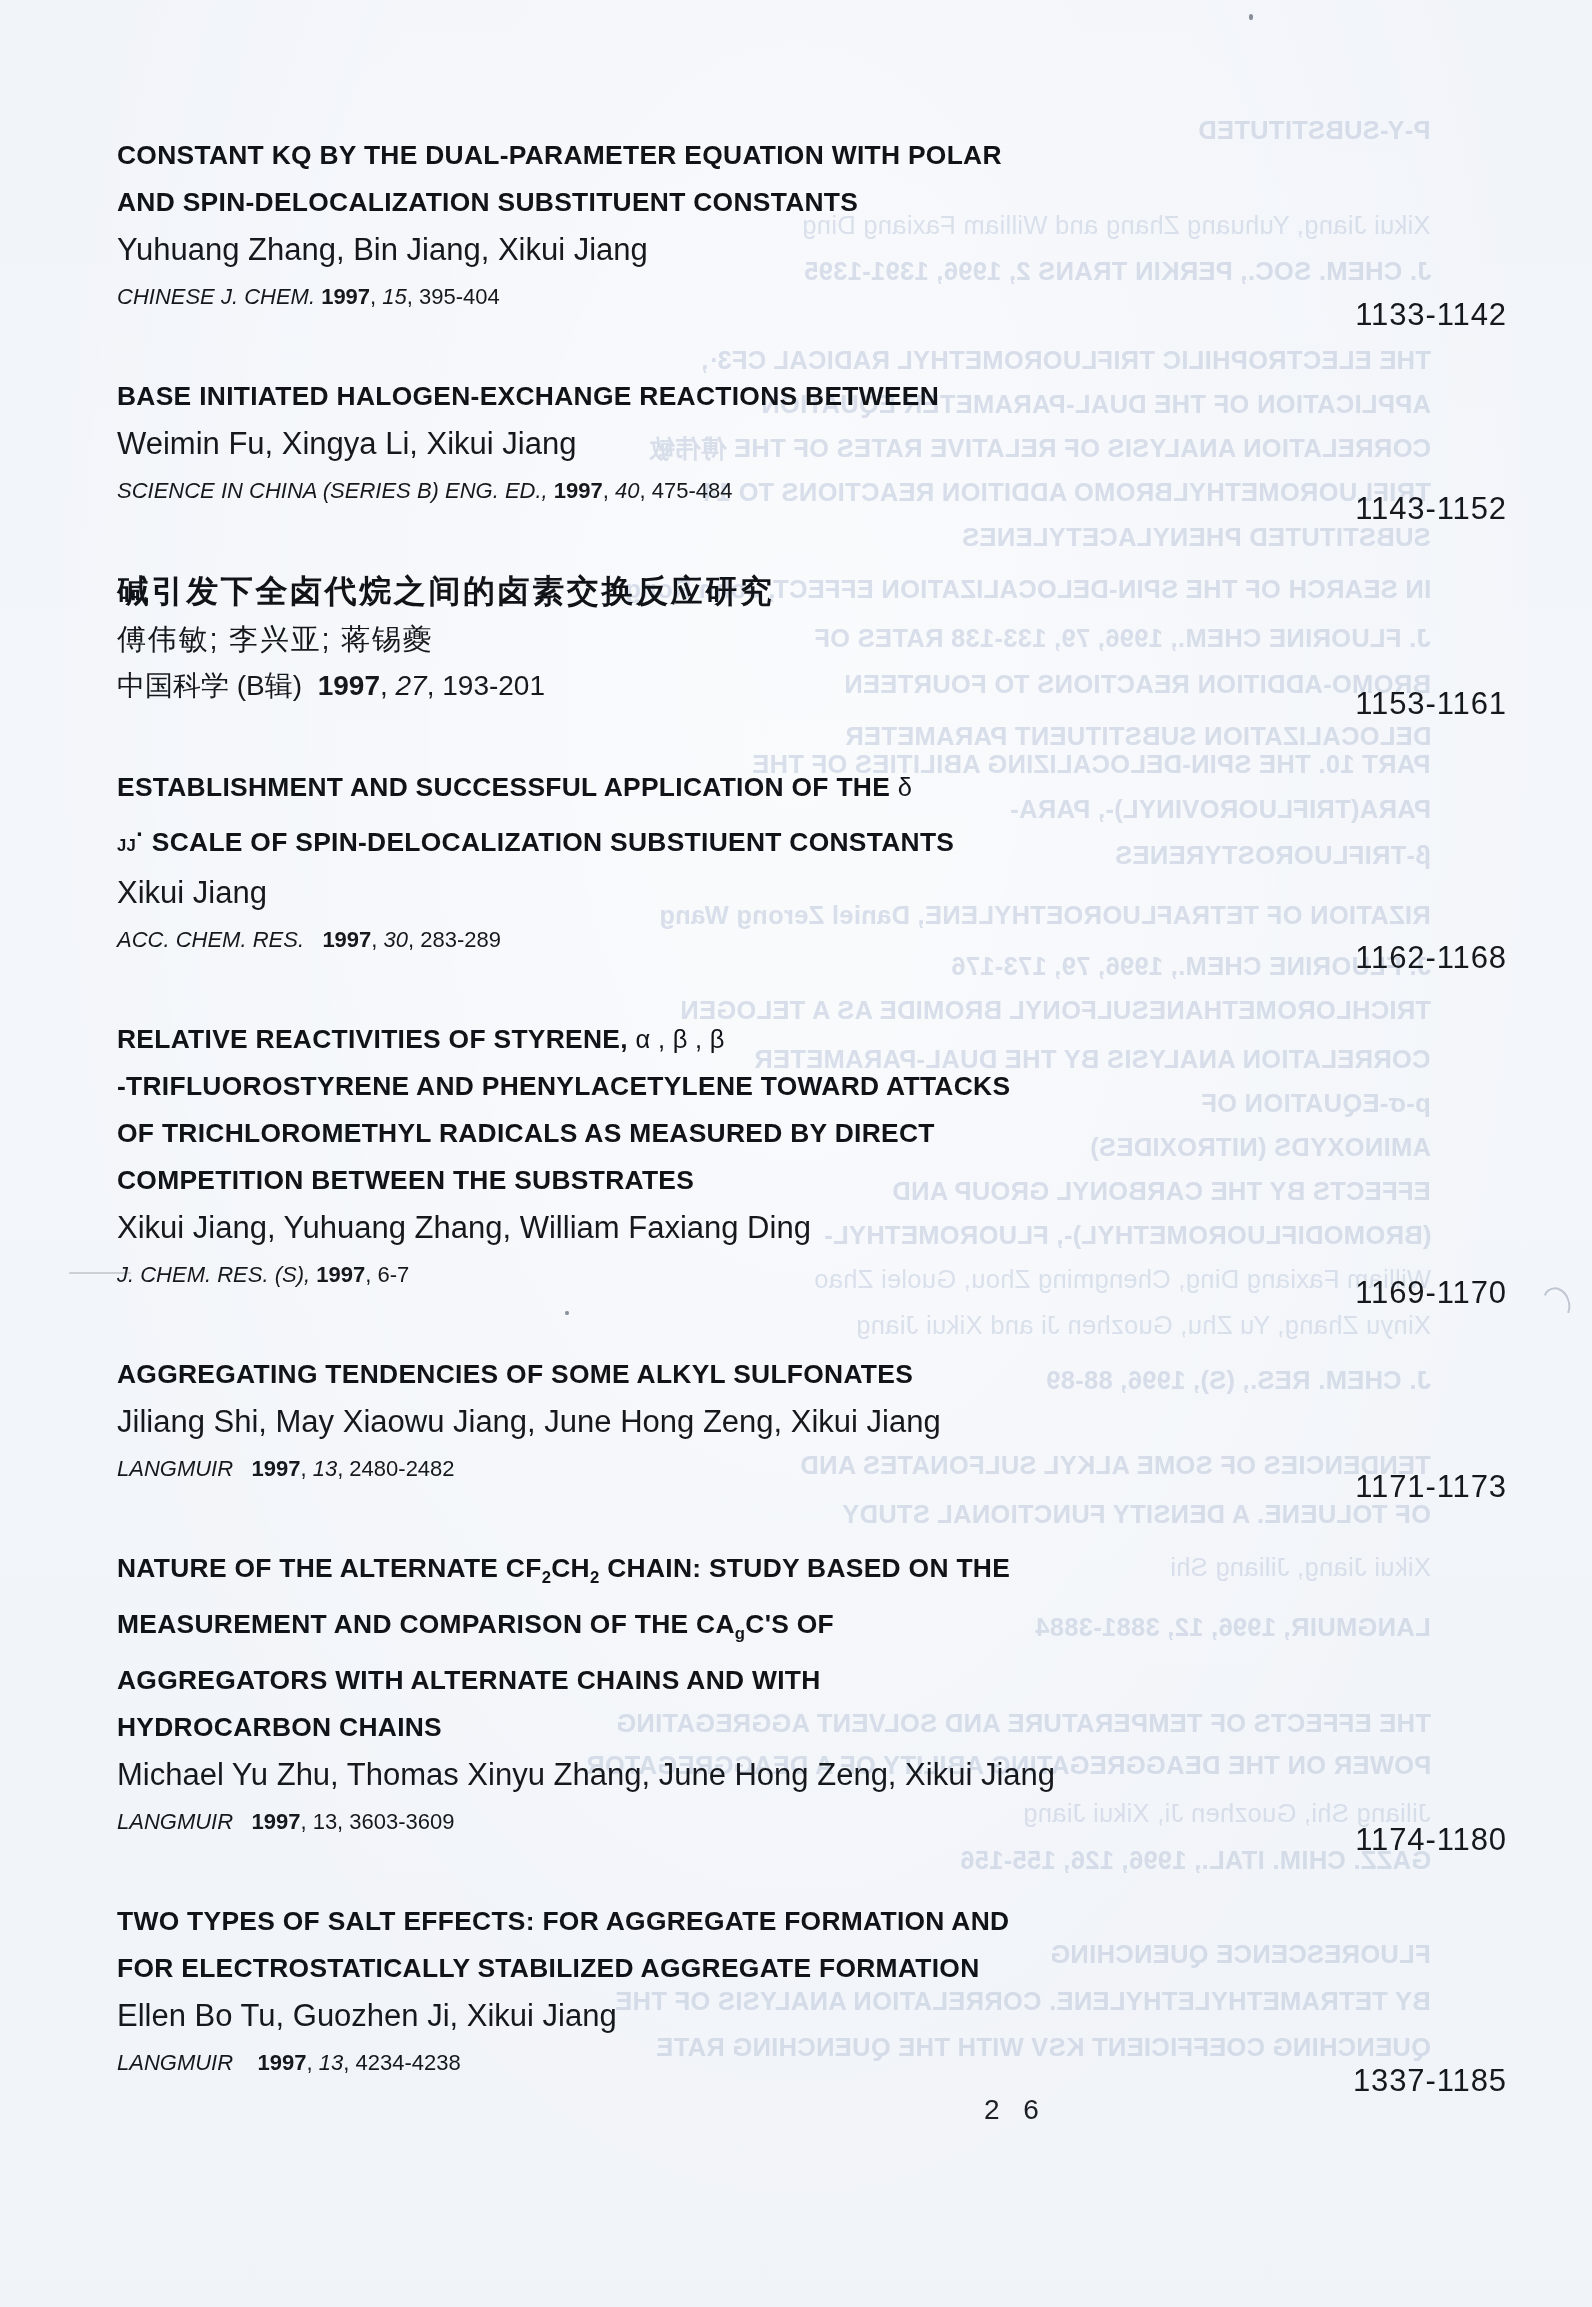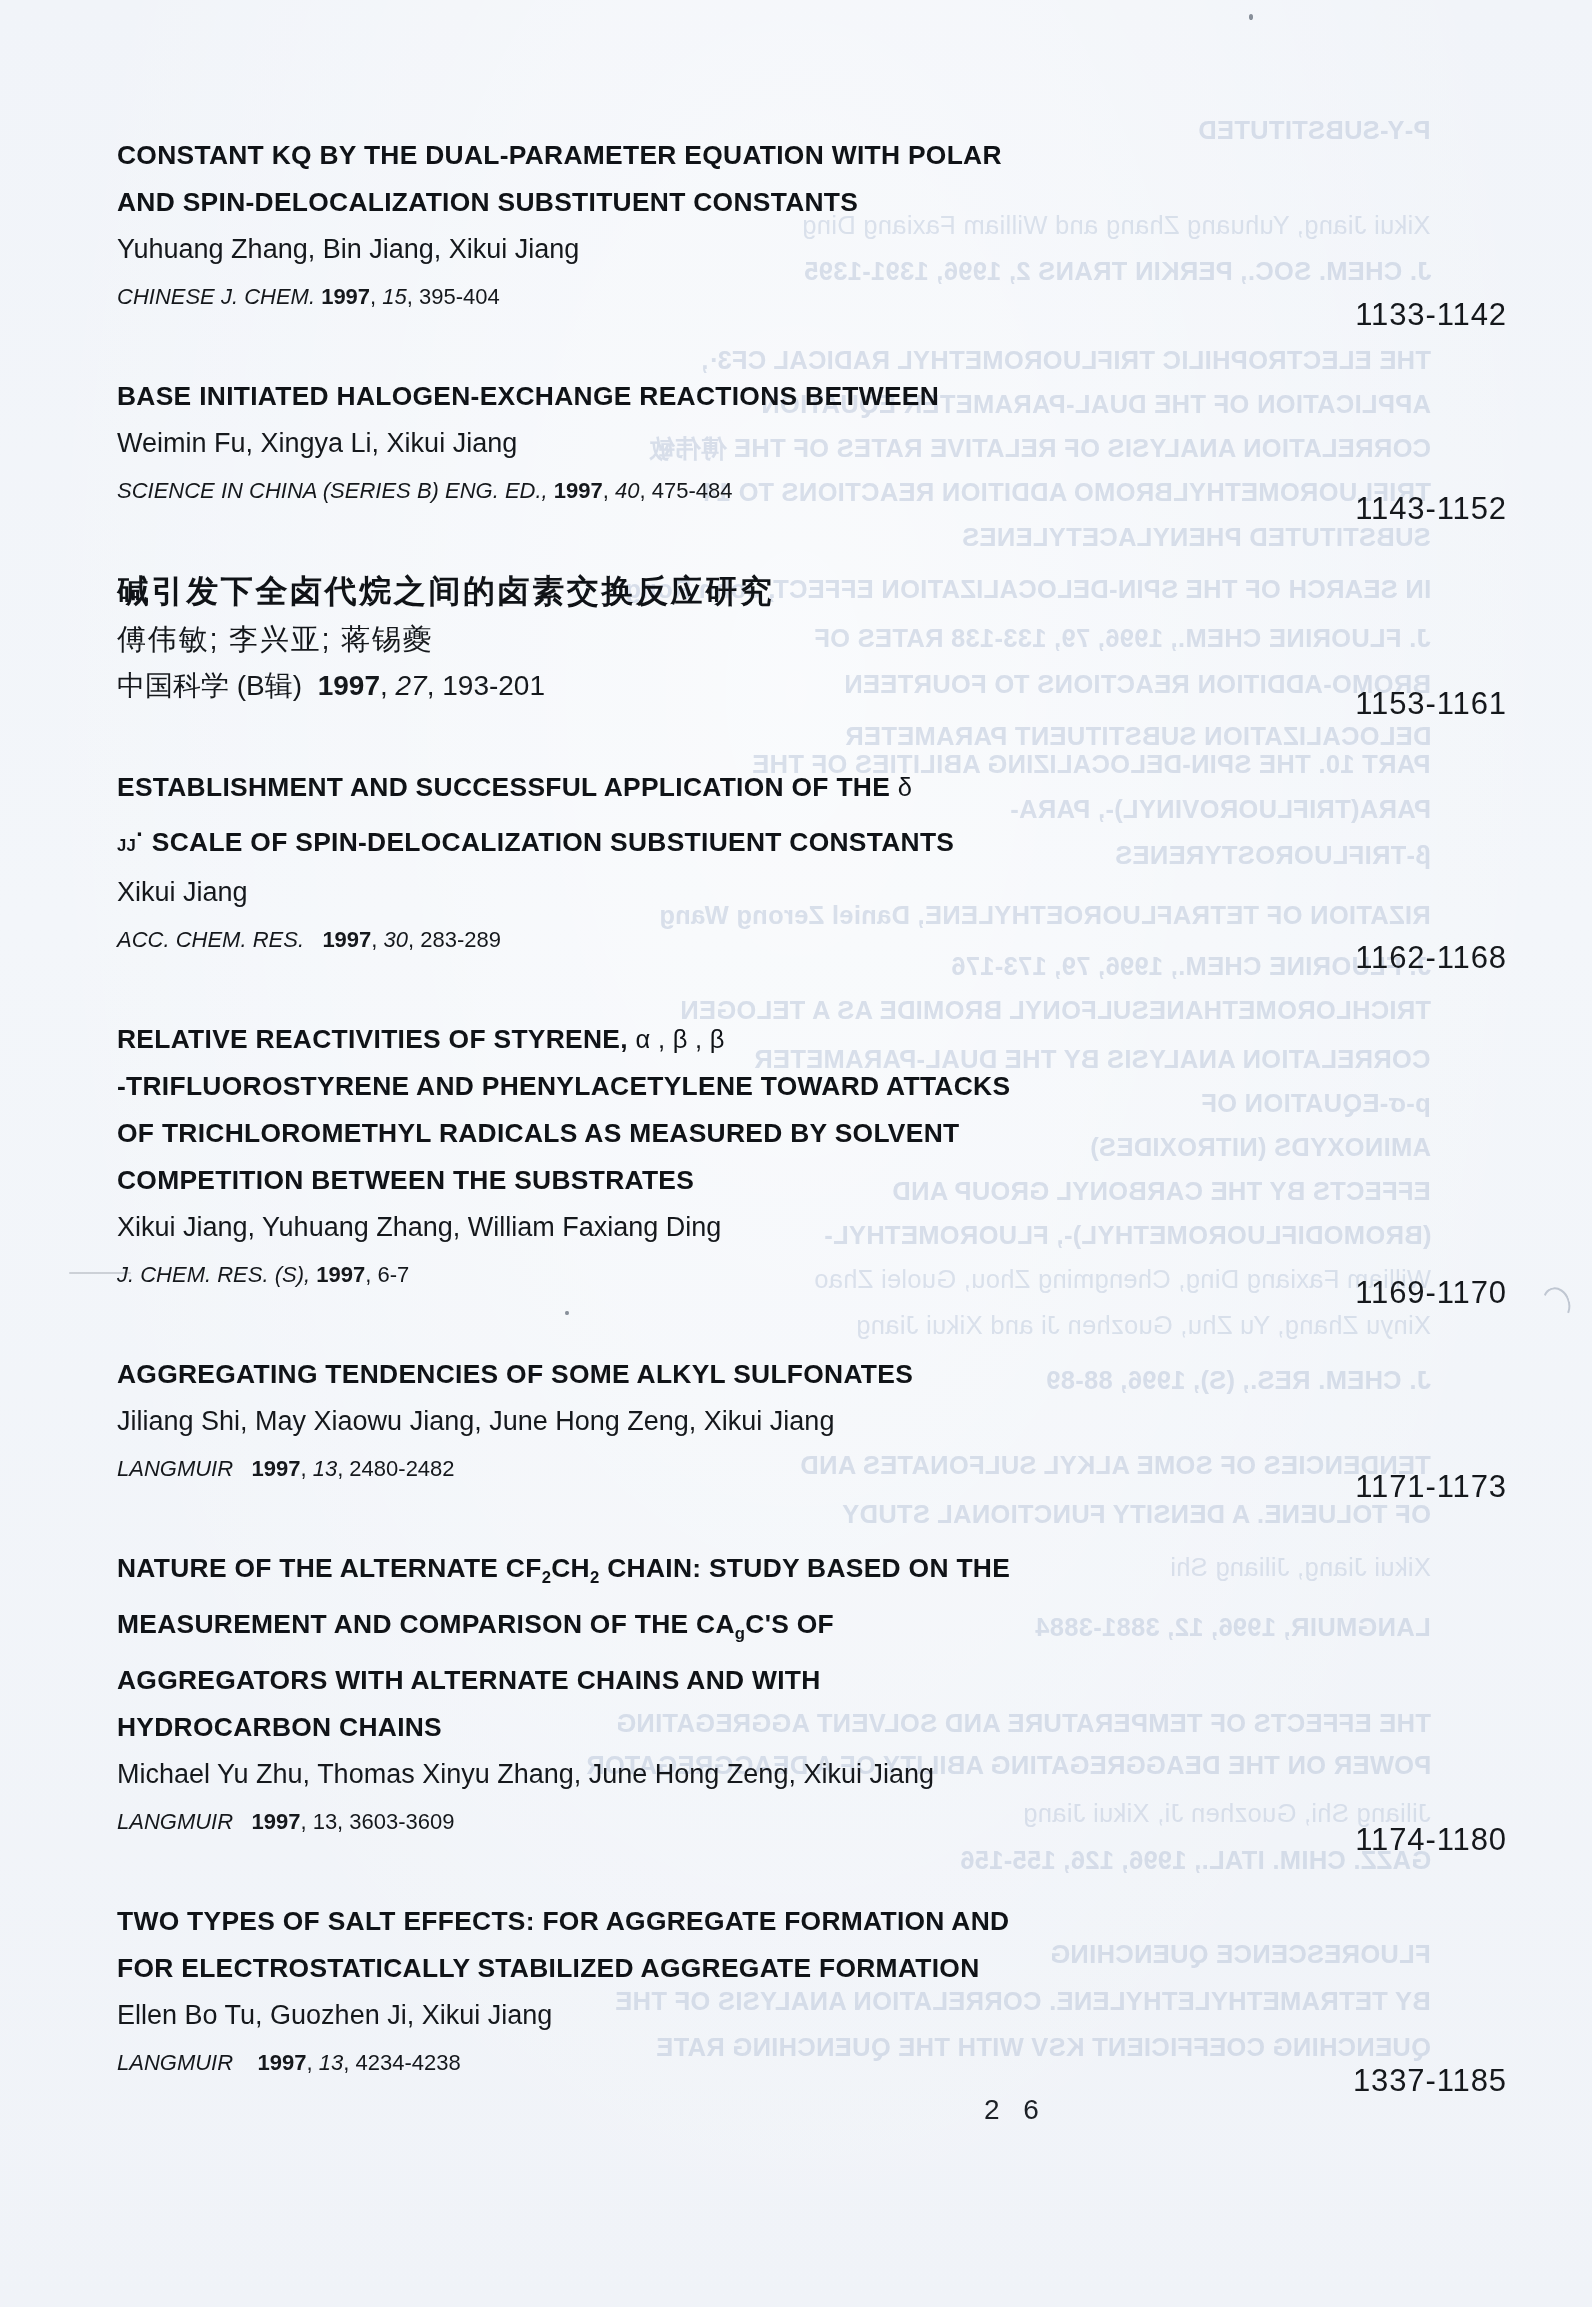--- a/index.html
+++ b/index.html
@@ -21,21 +21,21 @@
     color:#b7c3d8;opacity:.5;
     font-weight:700;font-size:25.5px;line-height:35px;letter-spacing:0.3px;
   }
   .bl.reg{font-weight:400;opacity:.45;}
   
   #entries{position:absolute;inset:0;padding:132px 85px 0 117px;box-sizing:border-box;}
   .entry{margin:0 0 50px 0;}
   .title-line{
     font-weight:700;font-size:26.4px;line-height:47px;letter-spacing:0.3px;color:#101317;
   }
-  .authors-line{font-weight:400;font-size:27px;line-height:47px;}
+  .authors-line{font-weight:400;font-size:31px;line-height:47px;}
   .j-row{position:relative;line-height:47px;}
   .j-text{font-size:22px;white-space:pre-wrap;}
   .range{
     position:absolute;right:0;top:18px;
     font-size:31px;font-weight:400;letter-spacing:0.9px;color:#15181c;
   }
   .seg-i{font-style:italic;}
   .seg-b{font-weight:700;font-style:normal;}
   .seg-sm{font-size:16.7px;font-weight:700;}
   .seg-sub{font-size:16.7px;vertical-align:-6.2px;}
@@ -122,21 +122,21 @@
       </div>
       <div class="entry">
         <div class="title-line"><span>ESTABLISHMENT AND SUCCESSFUL APPLICATION OF THE </span><span class="seg-greek">δ</span></div>
         <div class="title-line"><span class="seg-sm">JJ</span><span class="seg-dot">·</span><span> SCALE OF SPIN-DELOCALIZATION SUBSTIUENT CONSTANTS</span></div>
         <div class="authors-line">Xikui Jiang</div>
         <div class="j-row"><span class="j-text"><span class="seg-i">ACC. CHEM. RES.</span><span>   </span><span class="seg-b">1997</span><span>, </span><span class="seg-i">30</span><span>, 283-289</span></span><span class="range">1162-1168</span></div>
       </div>
       <div class="entry">
         <div class="title-line"><span>RELATIVE REACTIVITIES OF STYRENE, </span><span class="seg-greek">α , β , β</span></div>
         <div class="title-line"><span>-TRIFLUOROSTYRENE AND PHENYLACETYLENE TOWARD ATTACKS</span></div>
-        <div class="title-line"><span>OF TRICHLOROMETHYL RADICALS AS MEASURED BY SOLVENT</span></div>
+        <div class="title-line"><span>OF TRICHLOROMETHYL RADICALS AS MEASURED BY DIRECT</span></div>
         <div class="title-line"><span>COMPETITION BETWEEN THE SUBSTRATES</span></div>
         <div class="authors-line">Xikui Jiang, Yuhuang Zhang, William Faxiang Ding</div>
         <div class="j-row"><span class="j-text"><span class="seg-i">J. CHEM. RES. (S),</span><span> </span><span class="seg-b">1997</span><span>, 6-7</span></span><span class="range">1169-1170</span></div>
       </div>
       <div class="entry">
         <div class="title-line"><span>AGGREGATING TENDENCIES OF SOME ALKYL SULFONATES</span></div>
         <div class="authors-line">Jiliang Shi, May Xiaowu Jiang, June Hong Zeng, Xikui Jiang</div>
         <div class="j-row"><span class="j-text"><span class="seg-i">LANGMUIR</span><span>   </span><span class="seg-b">1997</span><span>, </span><span class="seg-i">13</span><span>, 2480-2482</span></span><span class="range">1171-1173</span></div>
       </div>
       <div class="entry">

